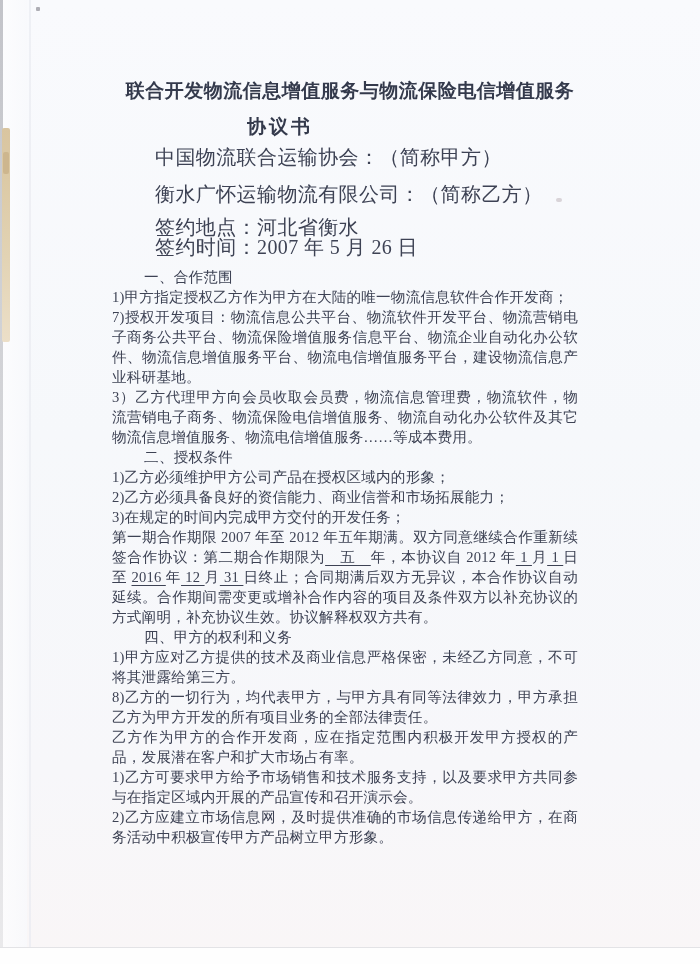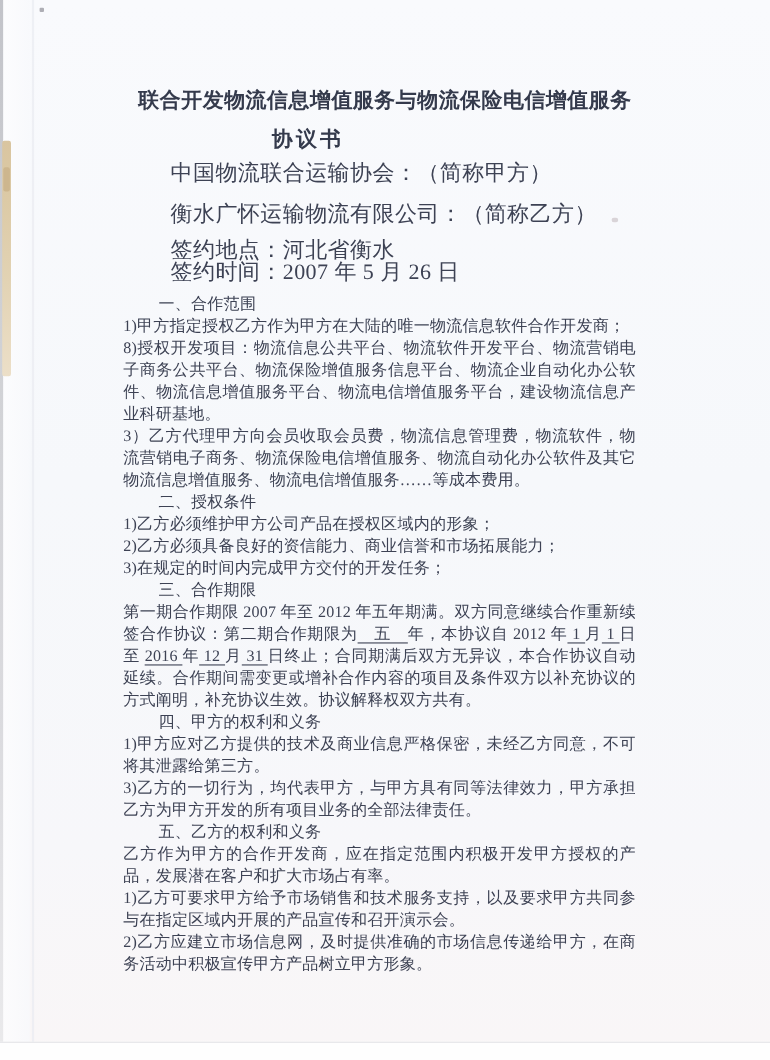--- a/index.html
+++ b/index.html
@@ -90,29 +90,27 @@
 
   <div class="title1">联合开发物流信息增值服务与物流保险电信增值服务</div>
   <div class="title2">协议书</div>
   <div class="hline party-a">中国物流联合运输协会：（简称甲方）</div>
   <div class="hline party-b">衡水广怀运输物流有限公司：（简称乙方）</div>
   <div class="hline sign-place">签约地点：河北省衡水</div>
   <div class="hline sign-time">签约时间：2007 年 5 月 26 日</div>
   <div class="doc-body">
       <p class="p-head"><span>一、合作范围</span></p>
       <p class="p-plain"><span>1)甲方指定授权乙方作为甲方在大陆的唯一物流信息软件合作开发商；</span></p>
-      <p class="p-plain"><span>8)授权开发项目：物流信息公共平台、物流软件开发平台、物流营销电子商务公共平台、物流保险增值服务信息平台、物流企业自动化办公软件、物流信息增值服务平台、物流电信增值服务平台，建设物流信息产业科研基地。</span></p>
+      <p class="p-plain"><span>7)授权开发项目：物流信息公共平台、物流软件开发平台、物流营销电子商务公共平台、物流保险增值服务信息平台、物流企业自动化办公软件、物流信息增值服务平台、物流电信增值服务平台，建设物流信息产业科研基地。</span></p>
       <p class="p-plain"><span>3）乙方代理甲方向会员收取会员费，物流信息管理费，物流软件，物流营销电子商务、物流保险电信增值服务、物流自动化办公软件及其它物流信息增值服务、物流电信增值服务……等成本费用。</span></p>
       <p class="p-head"><span>二、授权条件</span></p>
       <p class="p-plain"><span>1)乙方必须维护甲方公司产品在授权区域内的形象；</span></p>
       <p class="p-plain"><span>2)乙方必须具备良好的资信能力、商业信誉和市场拓展能力；</span></p>
       <p class="p-plain"><span>3)在规定的时间内完成甲方交付的开发任务；</span></p>
-      <p class="p-head"><span>三、合作期限</span></p>
       <p class="p-plain"><span>第一期合作期限 2007 年至 2012 年五年期满。双方同意继续合作重新续签合作协议：第二期合作期限为</span><span class="u">　五　</span><span>年，本协议自 2012 年</span><span class="u"> 1 </span><span>月</span><span class="u"> 1 </span><span>日 至 </span><span class="u"> 2016 </span><span>年</span><span class="u"> 12 </span><span>月</span><span class="u"> 31 </span><span>日终止；合同期满后双方无异议，本合作协议自动延续。合作期间需变更或增补合作内容的项目及条件双方以补充协议的方式阐明，补充协议生效。协议解释权双方共有。</span></p>
       <p class="p-head"><span>四、甲方的权利和义务</span></p>
       <p class="p-plain"><span>1)甲方应对乙方提供的技术及商业信息严格保密，未经乙方同意，不可将其泄露给第三方。</span></p>
-      <p class="p-plain"><span>3)乙方的一切行为，均代表甲方，与甲方具有同等法律效力，甲方承担乙方为甲方开发的所有项目业务的全部法律责任。</span></p>
-      <p class="p-head"><span>五、乙方的权利和义务</span></p>
+      <p class="p-plain"><span>8)乙方的一切行为，均代表甲方，与甲方具有同等法律效力，甲方承担乙方为甲方开发的所有项目业务的全部法律责任。</span></p>
       <p class="p-plain"><span>乙方作为甲方的合作开发商，应在指定范围内积极开发甲方授权的产品，发展潜在客户和扩大市场占有率。</span></p>
       <p class="p-plain"><span>1)乙方可要求甲方给予市场销售和技术服务支持，以及要求甲方共同参与在指定区域内开展的产品宣传和召开演示会。</span></p>
       <p class="p-plain"><span>2)乙方应建立市场信息网，及时提供准确的市场信息传递给甲方，在商务活动中积极宣传甲方产品树立甲方形象。</span></p>
     </div>
 </div>
 
 </body></html>

